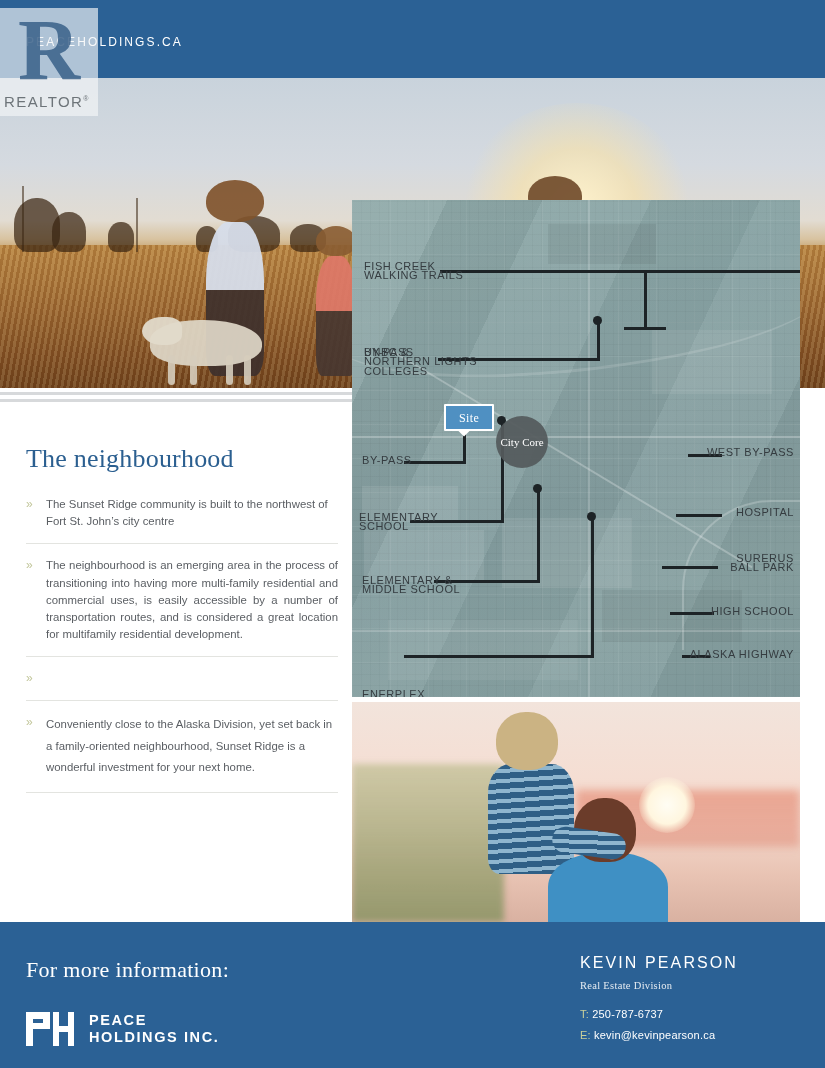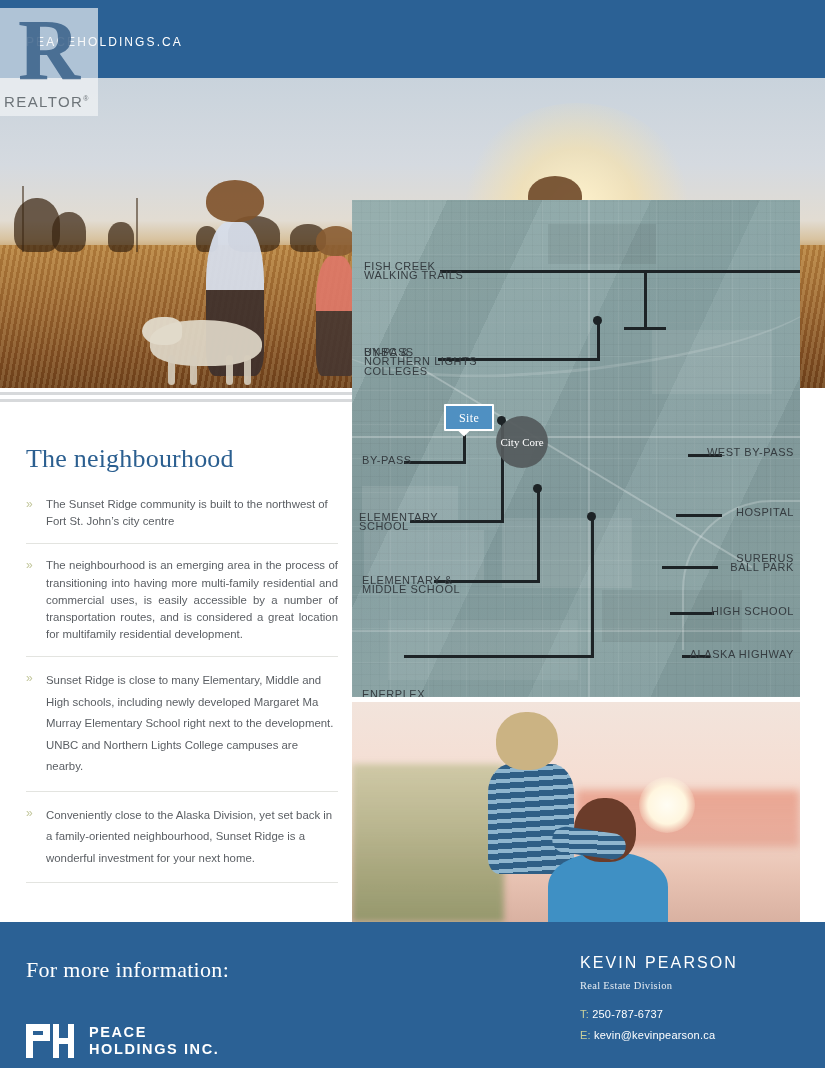--- a/index.html
+++ b/index.html
@@ -446,21 +446,21 @@
   .footer-cta {
     position: absolute;
     left: 26px; top: 35px;
     color: #ffffff;
     font-family: "Liberation Serif", serif;
     font-size: 22px;
     letter-spacing: .3px;
   }
   .ph-logo {
     position: absolute;
-    left: 24px; top: 100px;
+    left: 24px; top: 88px;
     display: flex;
     align-items: center;
     justify-content: center;
   }
   .ph-mark {
     position: relative;
     width: 52px; height: 38px;
     margin-right: 13px;
   }
   .ph-mark i {
@@ -574,21 +574,20 @@
       <li class="bullet">
         <span class="mark">»</span>
         <span class="txt">The Sunset Ridge community is built to the northwest of Fort St. John’s city centre</span>
       </li>
       <li class="bullet justified">
         <span class="mark">»</span>
         <span class="txt">The neighbourhood is an emerging area in the process of transitioning into having more multi-family residential and commercial uses, is easily accessible by a number of transportation routes, and is considered a great location for multifamily residential development.</span>
       </li>
       <li class="bullet airy">
         <span class="mark">»</span>
-        <span class="txt">Sunset Ridge is close to many Elementary, Middle and High schools, including newly developed Margaret Ma Murray Elementary School right next to the development. UNBC and Northern Lights College campuses are nearby.</span>
       </li>
       <li class="bullet airy">
         <span class="mark">»</span>
         <span class="txt">Conveniently close to the Alaska Division, yet set back in a family-oriented neighbourhood, Sunset Ridge is a wonderful investment for your next home.</span>
       </li>
     </ul>
   </div>
 
   <div class="map">
     <div class="map-base"></div>

